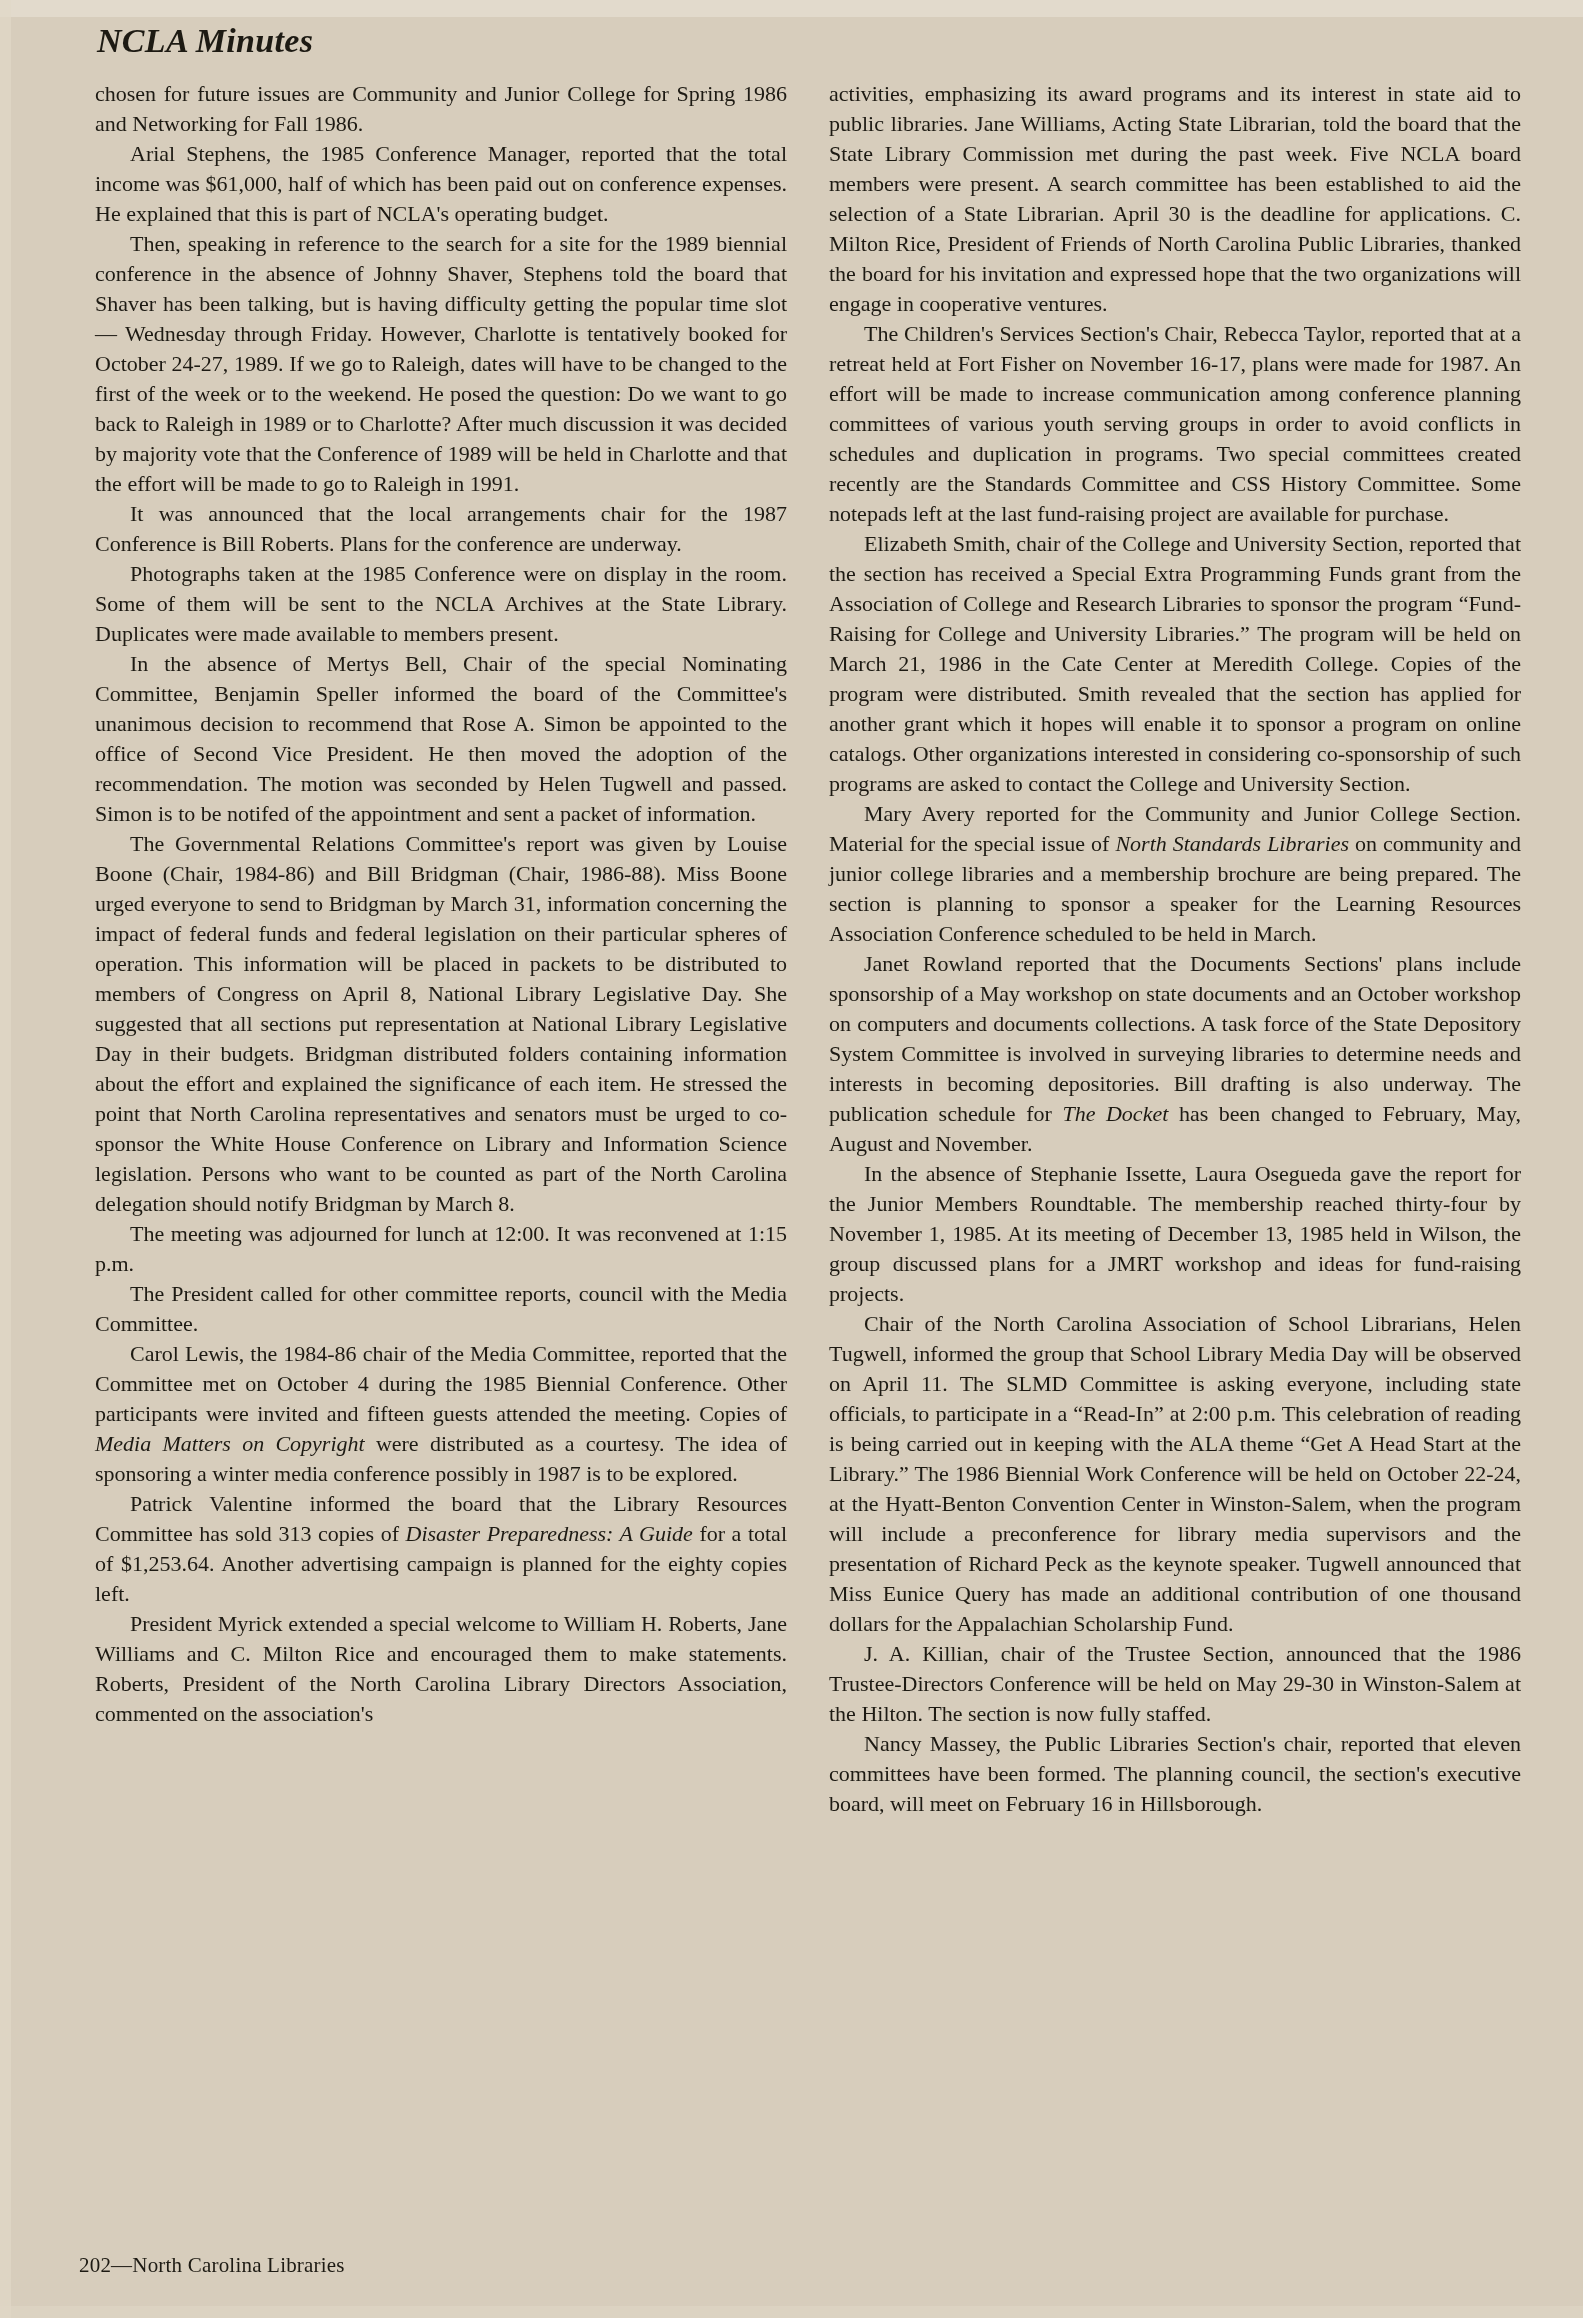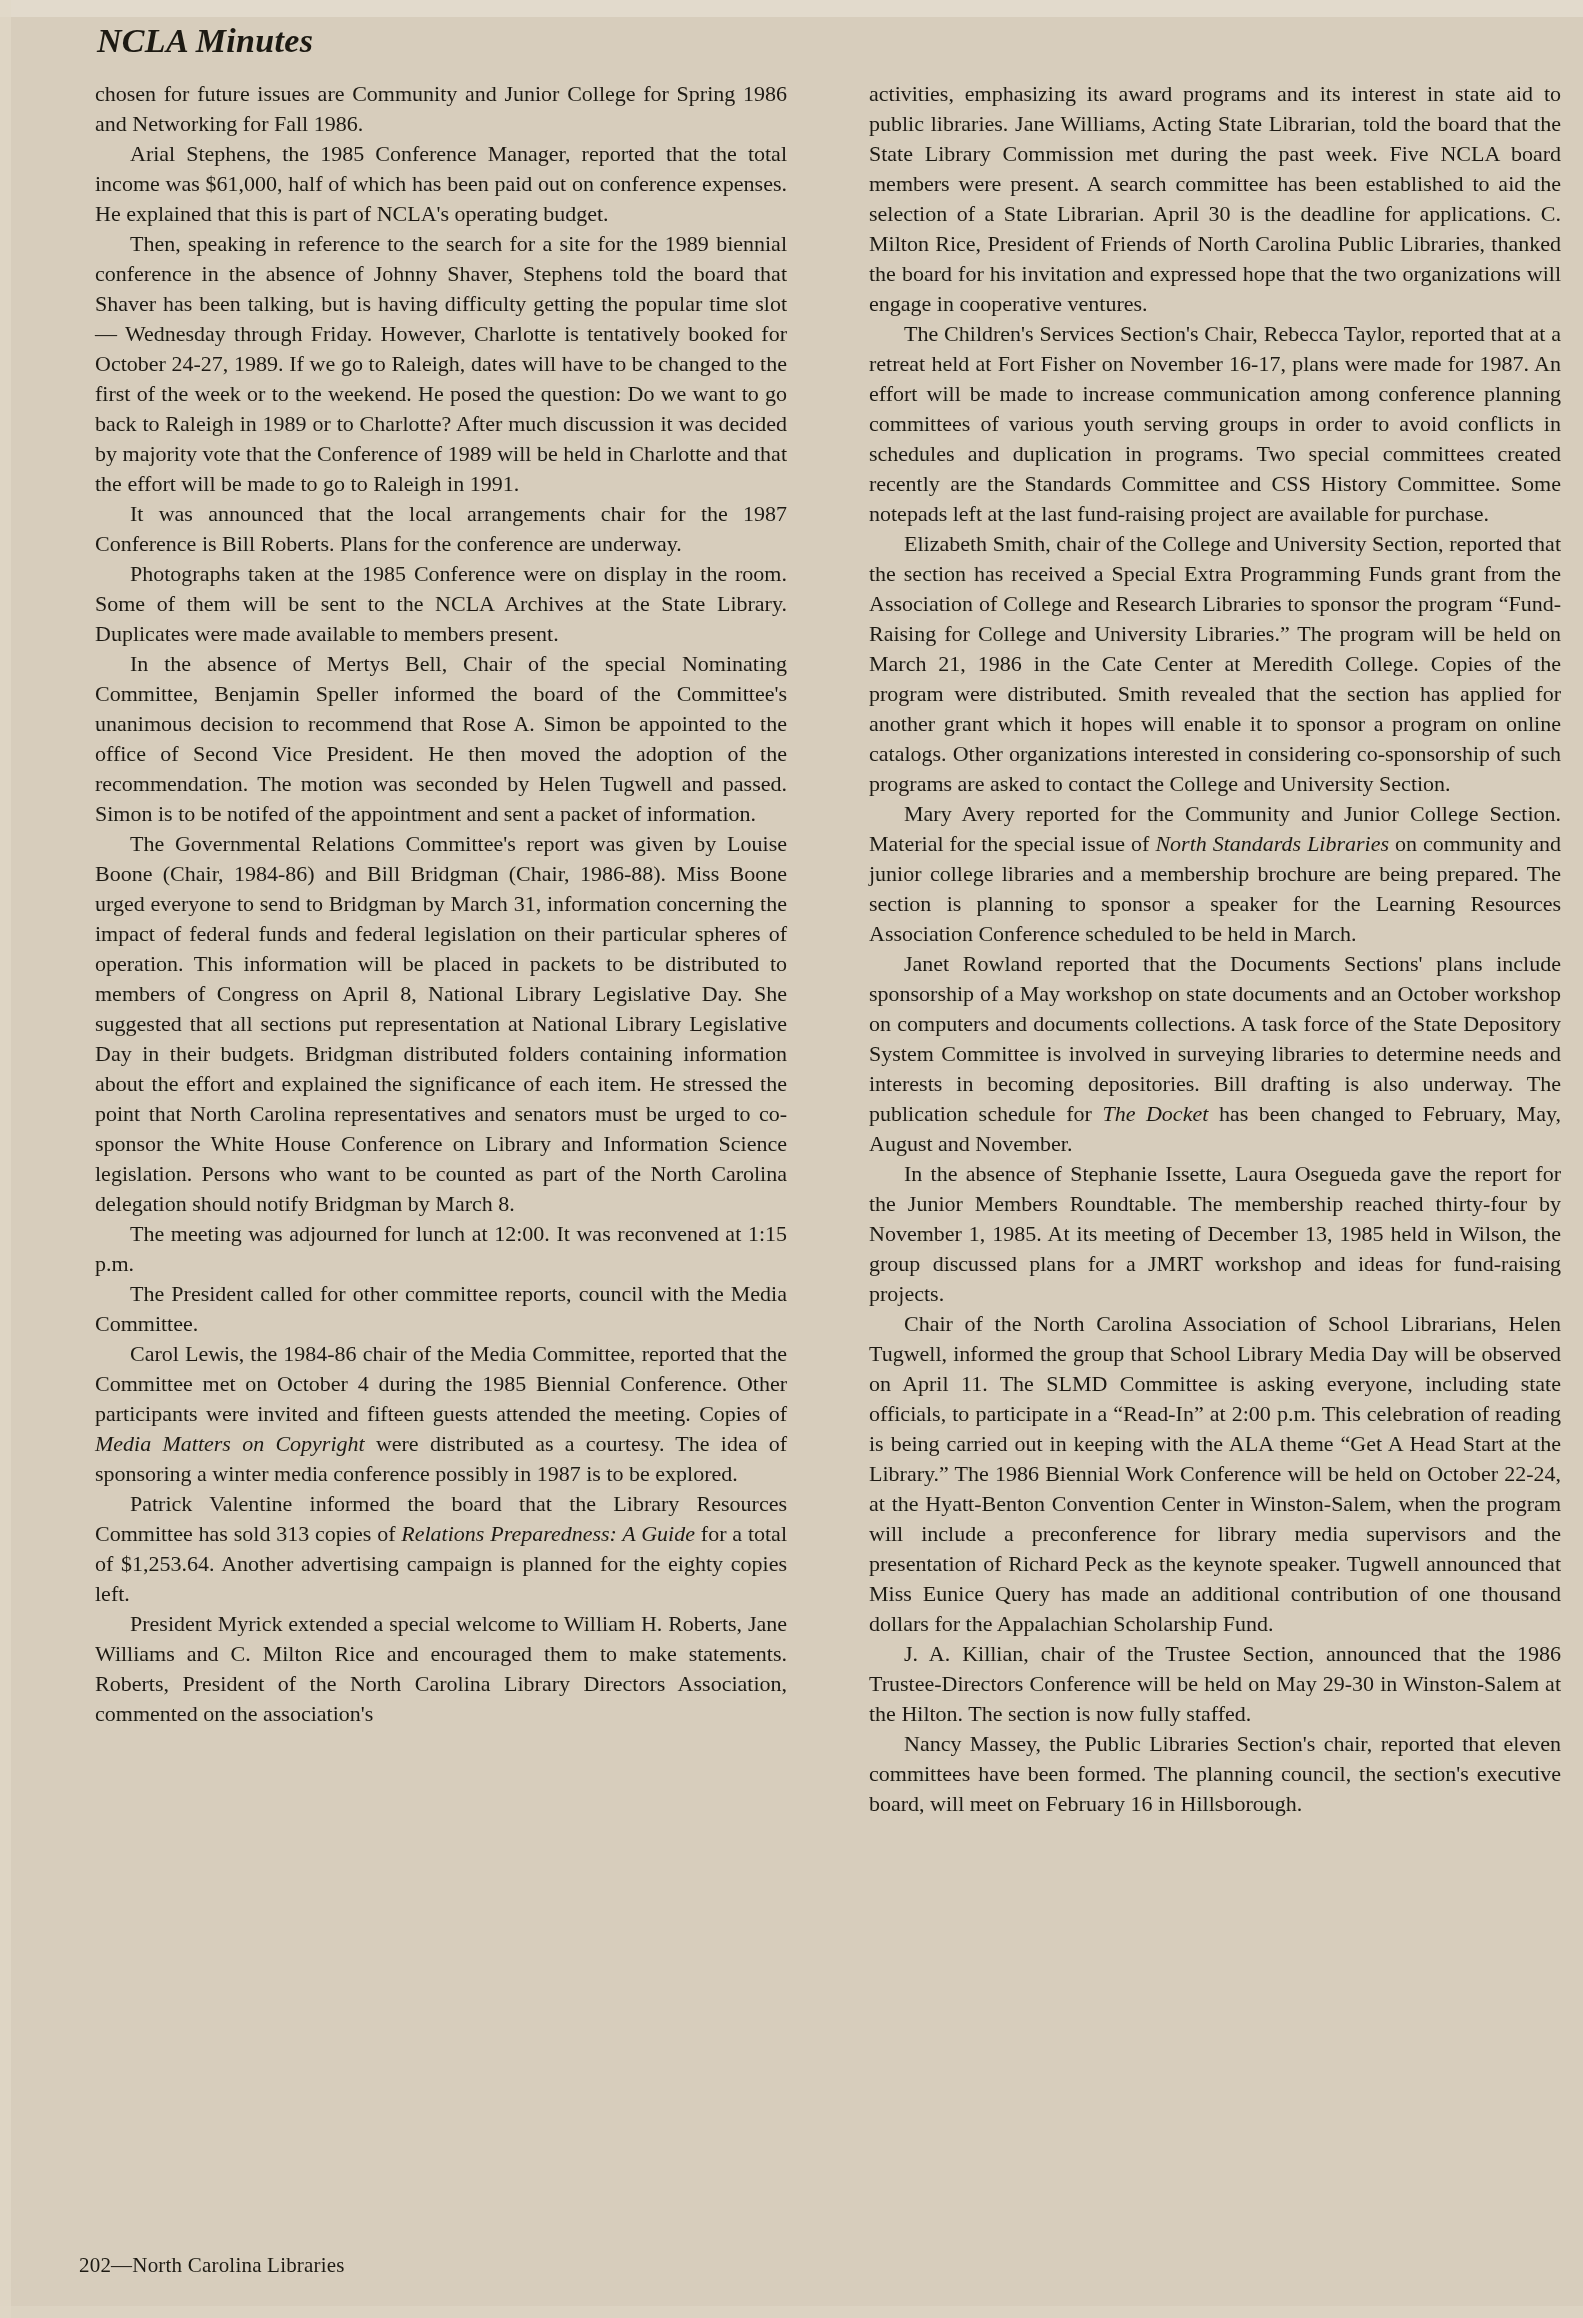--- a/index.html
+++ b/index.html
@@ -13,21 +13,21 @@
   .scan-edge-top{position:absolute;top:0;left:0;width:1583px;height:17.4px;background:#e5ddcf;opacity:.8}
   .scan-edge-left{position:absolute;top:0;left:0;width:11px;height:2319px;background:#e1d8c8;opacity:.7}
   .scan-edge-bottom{position:absolute;bottom:0;left:0;width:1583px;height:12.7px;background:#e0d7c6;opacity:.6}
   .header{
     position:absolute;top:22px;left:97px;
     font-size:34px;font-weight:700;font-style:italic;
     letter-spacing:0.3px;
   }
   .columns{
     position:absolute;top:79px;left:95px;
-    display:flex;gap:82px;
+    display:flex;gap:42px;
   }
   .col{
     width:692px;
     font-size:22px;line-height:30px;
     text-align:justify;
   }
   .col p{margin:0;text-indent:35px}
   .col p:first-child{text-indent:0}
   em{font-style:italic}
   .footer{
@@ -49,21 +49,21 @@
       <p>chosen for future issues are Community and Junior College for Spring 1986 and Networking for Fall 1986.</p>
       <p>Arial Stephens, the 1985 Conference Manager, reported that the total income was $61,000, half of which has been paid out on conference expenses. He explained that this is part of NCLA's operating budget.</p>
       <p>Then, speaking in reference to the search for a site for the 1989 biennial conference in the absence of Johnny Shaver, Stephens told the board that Shaver has been talking, but is having difficulty getting the popular time slot — Wednesday through Friday. However, Charlotte is tentatively booked for October 24-27, 1989. If we go to Raleigh, dates will have to be changed to the first of the week or to the weekend. He posed the question: Do we want to go back to Raleigh in 1989 or to Charlotte? After much discussion it was decided by majority vote that the Conference of 1989 will be held in Charlotte and that the effort will be made to go to Raleigh in 1991.</p>
       <p>It was announced that the local arrangements chair for the 1987 Conference is Bill Roberts. Plans for the conference are underway.</p>
       <p>Photographs taken at the 1985 Conference were on display in the room. Some of them will be sent to the NCLA Archives at the State Library. Duplicates were made available to members present.</p>
       <p>In the absence of Mertys Bell, Chair of the special Nominating Committee, Benjamin Speller informed the board of the Committee's unanimous decision to recommend that Rose A. Simon be appointed to the office of Second Vice President. He then moved the adoption of the recommendation. The motion was seconded by Helen Tugwell and passed. Simon is to be notifed of the appointment and sent a packet of information.</p>
       <p>The Governmental Relations Committee's report was given by Louise Boone (Chair, 1984-86) and Bill Bridgman (Chair, 1986-88). Miss Boone urged everyone to send to Bridgman by March 31, information concerning the impact of federal funds and federal legislation on their particular spheres of operation. This information will be placed in packets to be distributed to members of Congress on April 8, National Library Legislative Day. She suggested that all sections put representation at National Library Legislative Day in their budgets. Bridgman distributed folders containing information about the effort and explained the significance of each item. He stressed the point that North Carolina representatives and senators must be urged to co-sponsor the White House Conference on Library and Information Science legislation. Persons who want to be counted as part of the North Carolina delegation should notify Bridgman by March 8.</p>
       <p>The meeting was adjourned for lunch at 12:00. It was reconvened at 1:15 p.m.</p>
       <p>The President called for other committee reports, council with the Media Committee.</p>
       <p>Carol Lewis, the 1984-86 chair of the Media Committee, reported that the Committee met on October 4 during the 1985 Biennial Conference. Other participants were invited and fifteen guests attended the meeting. Copies of <em>Media Matters on Copyright</em> were distributed as a courtesy. The idea of sponsoring a winter media conference possibly in 1987 is to be explored.</p>
-      <p>Patrick Valentine informed the board that the Library Resources Committee has sold 313 copies of <em>Relations Preparedness: A Guide</em> for a total of $1,253.64. Another advertising campaign is planned for the eighty copies left.</p>
+      <p>Patrick Valentine informed the board that the Library Resources Committee has sold 313 copies of <em>Disaster Preparedness: A Guide</em> for a total of $1,253.64. Another advertising campaign is planned for the eighty copies left.</p>
       <p>President Myrick extended a special welcome to William H. Roberts, Jane Williams and C. Milton Rice and encouraged them to make statements. Roberts, President of the North Carolina Library Directors Association, commented on the association's</p>
     </div>
   <div class="col" id="col-right">
       <p>activities, emphasizing its award programs and its interest in state aid to public libraries. Jane Williams, Acting State Librarian, told the board that the State Library Commission met during the past week. Five NCLA board members were present. A search committee has been established to aid the selection of a State Librarian. April 30 is the deadline for applications. C. Milton Rice, President of Friends of North Carolina Public Libraries, thanked the board for his invitation and expressed hope that the two organizations will engage in cooperative ventures.</p>
       <p>The Children's Services Section's Chair, Rebecca Taylor, reported that at a retreat held at Fort Fisher on November 16-17, plans were made for 1987. An effort will be made to increase communication among conference planning committees of various youth serving groups in order to avoid conflicts in schedules and duplication in programs. Two special committees created recently are the Standards Committee and CSS History Committee. Some notepads left at the last fund-raising project are available for purchase.</p>
       <p>Elizabeth Smith, chair of the College and University Section, reported that the section has received a Special Extra Programming Funds grant from the Association of College and Research Libraries to sponsor the program “Fund-Raising for College and University Libraries.” The program will be held on March 21, 1986 in the Cate Center at Meredith College. Copies of the program were distributed. Smith revealed that the section has applied for another grant which it hopes will enable it to sponsor a program on online catalogs. Other organizations interested in considering co-sponsorship of such programs are asked to contact the College and University Section.</p>
       <p>Mary Avery reported for the Community and Junior College Section. Material for the special issue of <em>North Standards Libraries</em> on community and junior college libraries and a membership brochure are being prepared. The section is planning to sponsor a speaker for the Learning Resources Association Conference scheduled to be held in March.</p>
       <p>Janet Rowland reported that the Documents Sections' plans include sponsorship of a May workshop on state documents and an October workshop on computers and documents collections. A task force of the State Depository System Committee is involved in surveying libraries to determine needs and interests in becoming depositories. Bill drafting is also underway. The publication schedule for <em>The Docket</em> has been changed to February, May, August and November.</p>
       <p>In the absence of Stephanie Issette, Laura Osegueda gave the report for the Junior Members Roundtable. The membership reached thirty-four by November 1, 1985. At its meeting of December 13, 1985 held in Wilson, the group discussed plans for a JMRT workshop and ideas for fund-raising projects.</p>
       <p>Chair of the North Carolina Association of School Librarians, Helen Tugwell, informed the group that School Library Media Day will be observed on April 11. The SLMD Committee is asking everyone, including state officials, to participate in a “Read-In” at 2:00 p.m. This celebration of reading is being carried out in keeping with the ALA theme “Get A Head Start at the Library.” The 1986 Biennial Work Conference will be held on October 22-24, at the Hyatt-Benton Convention Center in Winston-Salem, when the program will include a preconference for library media supervisors and the presentation of Richard Peck as the keynote speaker. Tugwell announced that Miss Eunice Query has made an additional contribution of one thousand dollars for the Appalachian Scholarship Fund.</p>

